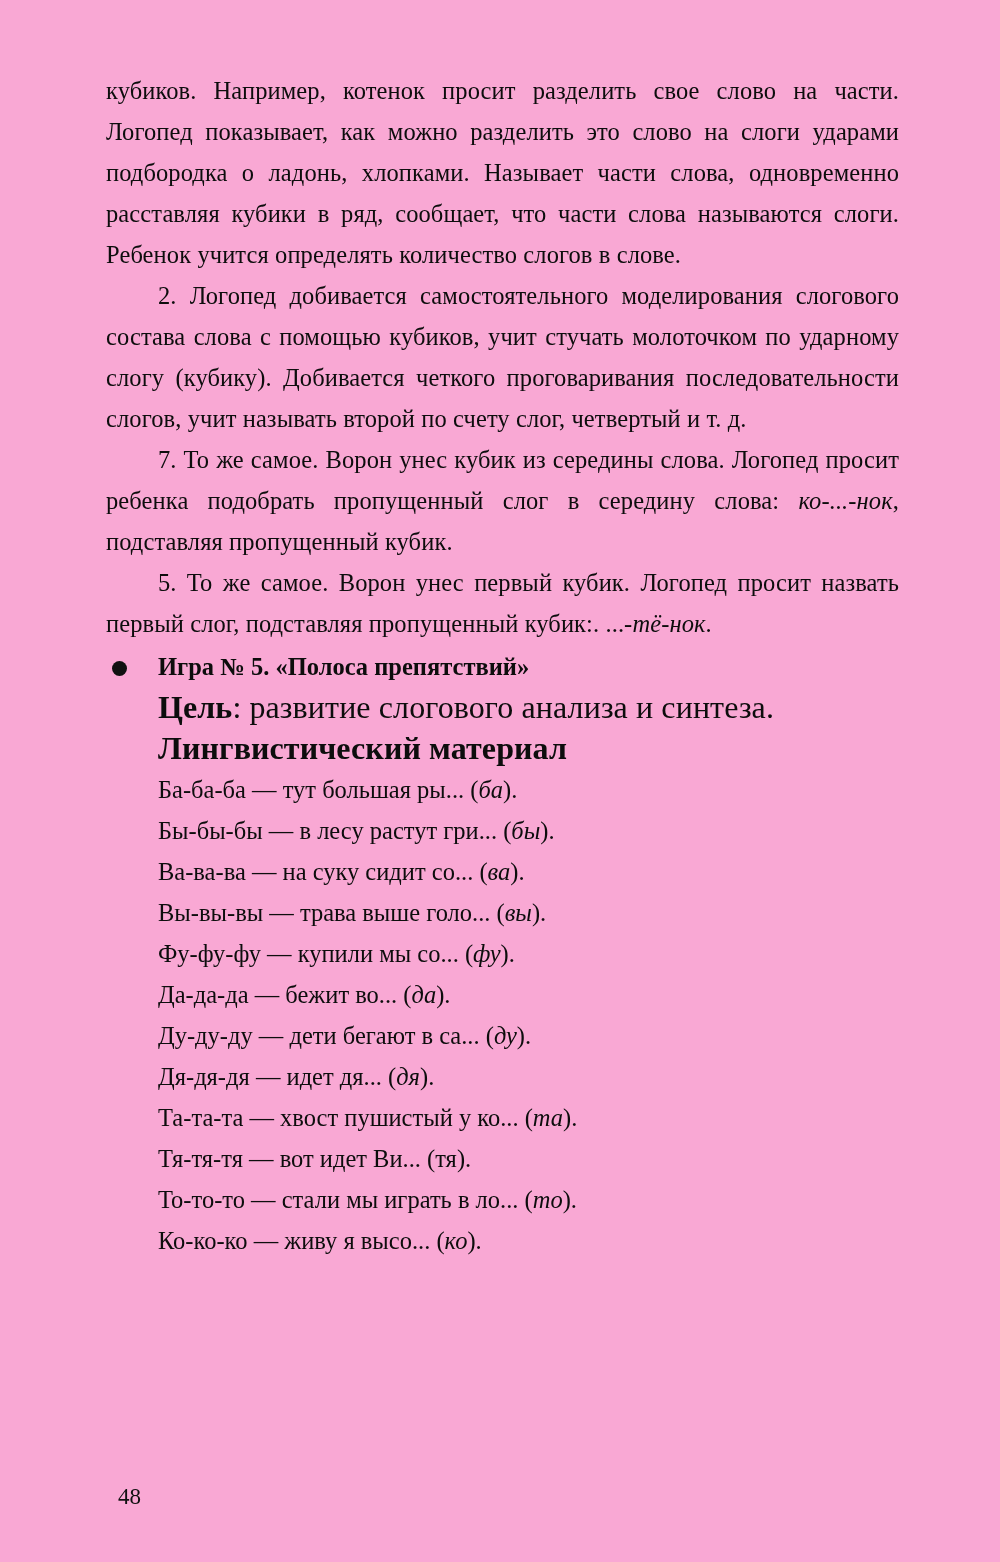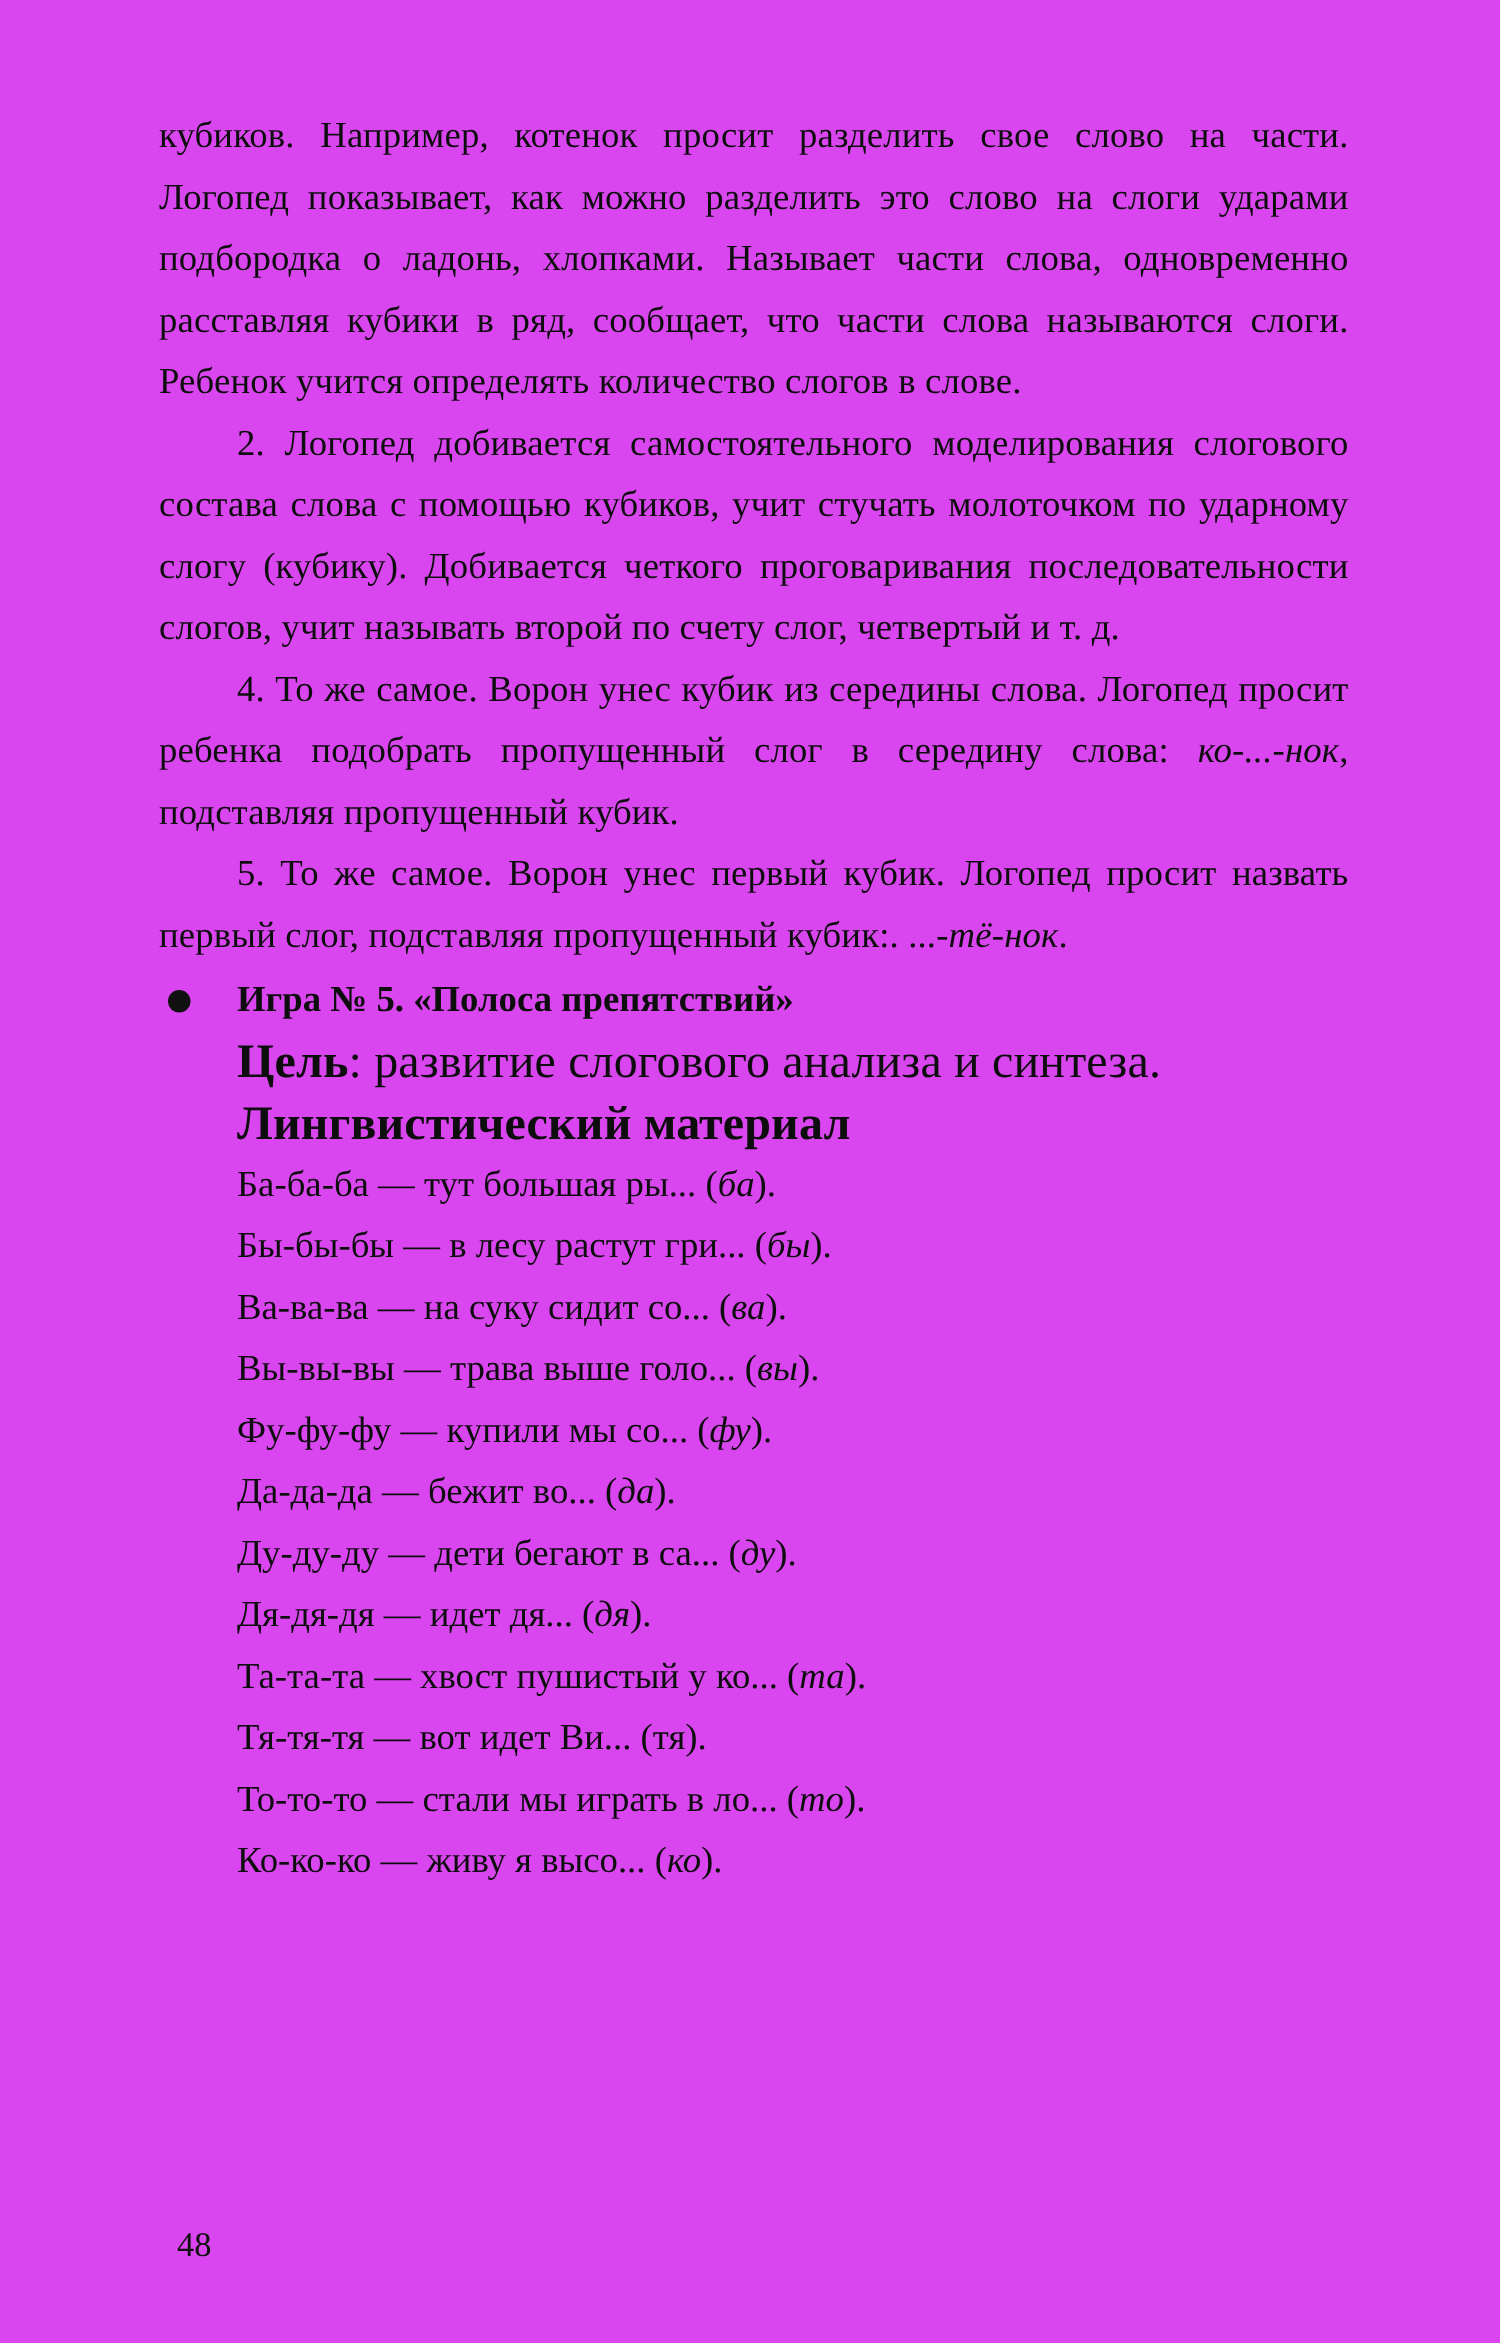--- a/index.html
+++ b/index.html
@@ -9,21 +9,21 @@
   }
   body {
     font-family: "Liberation Serif", "DejaVu Serif", serif;
     color: #0d0d0d;
   }
   .page {
     position: relative;
     width: 1000px;
     height: 1562px;
     margin: 0 auto;
-    background: #d946ef;
+    background: #f9a8d4;
     overflow: hidden;
   }
   .content {
     position: absolute;
     left: 106px;
     top: 70px;
     width: 793px;
   }
   p {
     margin: 0;
@@ -91,21 +91,21 @@
 
 <div class="page">
   <div class="content">
 
     <p>кубиков. Например, котенок просит разделить свое слово на части. Логопед показывает, как можно разделить это слово на слоги ударами подбородка о ладонь, хлопками. Называет части слова, одновременно расставляя кубики в ряд, сообщает, что части слова называются слоги. Ребенок учится определять количество слогов в слове.</p>
 
     <p class="indent">2. Логопед добивается самостоятельного моделирования слогового состава слова с помощью кубиков, учит стучать молоточком по ударному слогу (кубику). Добивается четкого проговаривания последовательности слогов, учит называть второй по счету слог, четвертый и т. д.</p>
 
 
     <p class="indent">
-      <span>4. То же самое. Ворон унес кубик из середины слова. Логопед просит ребенка подобрать пропущенный слог в середину слова: </span><span class="italic">ко-...-нок</span><span>, подставляя пропущенный кубик.</span>
+      <span>7. То же самое. Ворон унес кубик из середины слова. Логопед просит ребенка подобрать пропущенный слог в середину слова: </span><span class="italic">ко-...-нок</span><span>, подставляя пропущенный кубик.</span>
     </p>
 
     <p class="indent">
       <span>5. То же самое. Ворон унес первый кубик. Логопед просит назвать первый слог, подставляя пропущенный кубик:. ...-</span><span class="italic">тё-нок</span><span>.</span>
     </p>
 
     <div class="bullet-head">
       <div class="bullet-dot"><span></span></div>
       <div class="bullet-title">Игра № 5. «Полоса препятствий»</div>
     </div>

